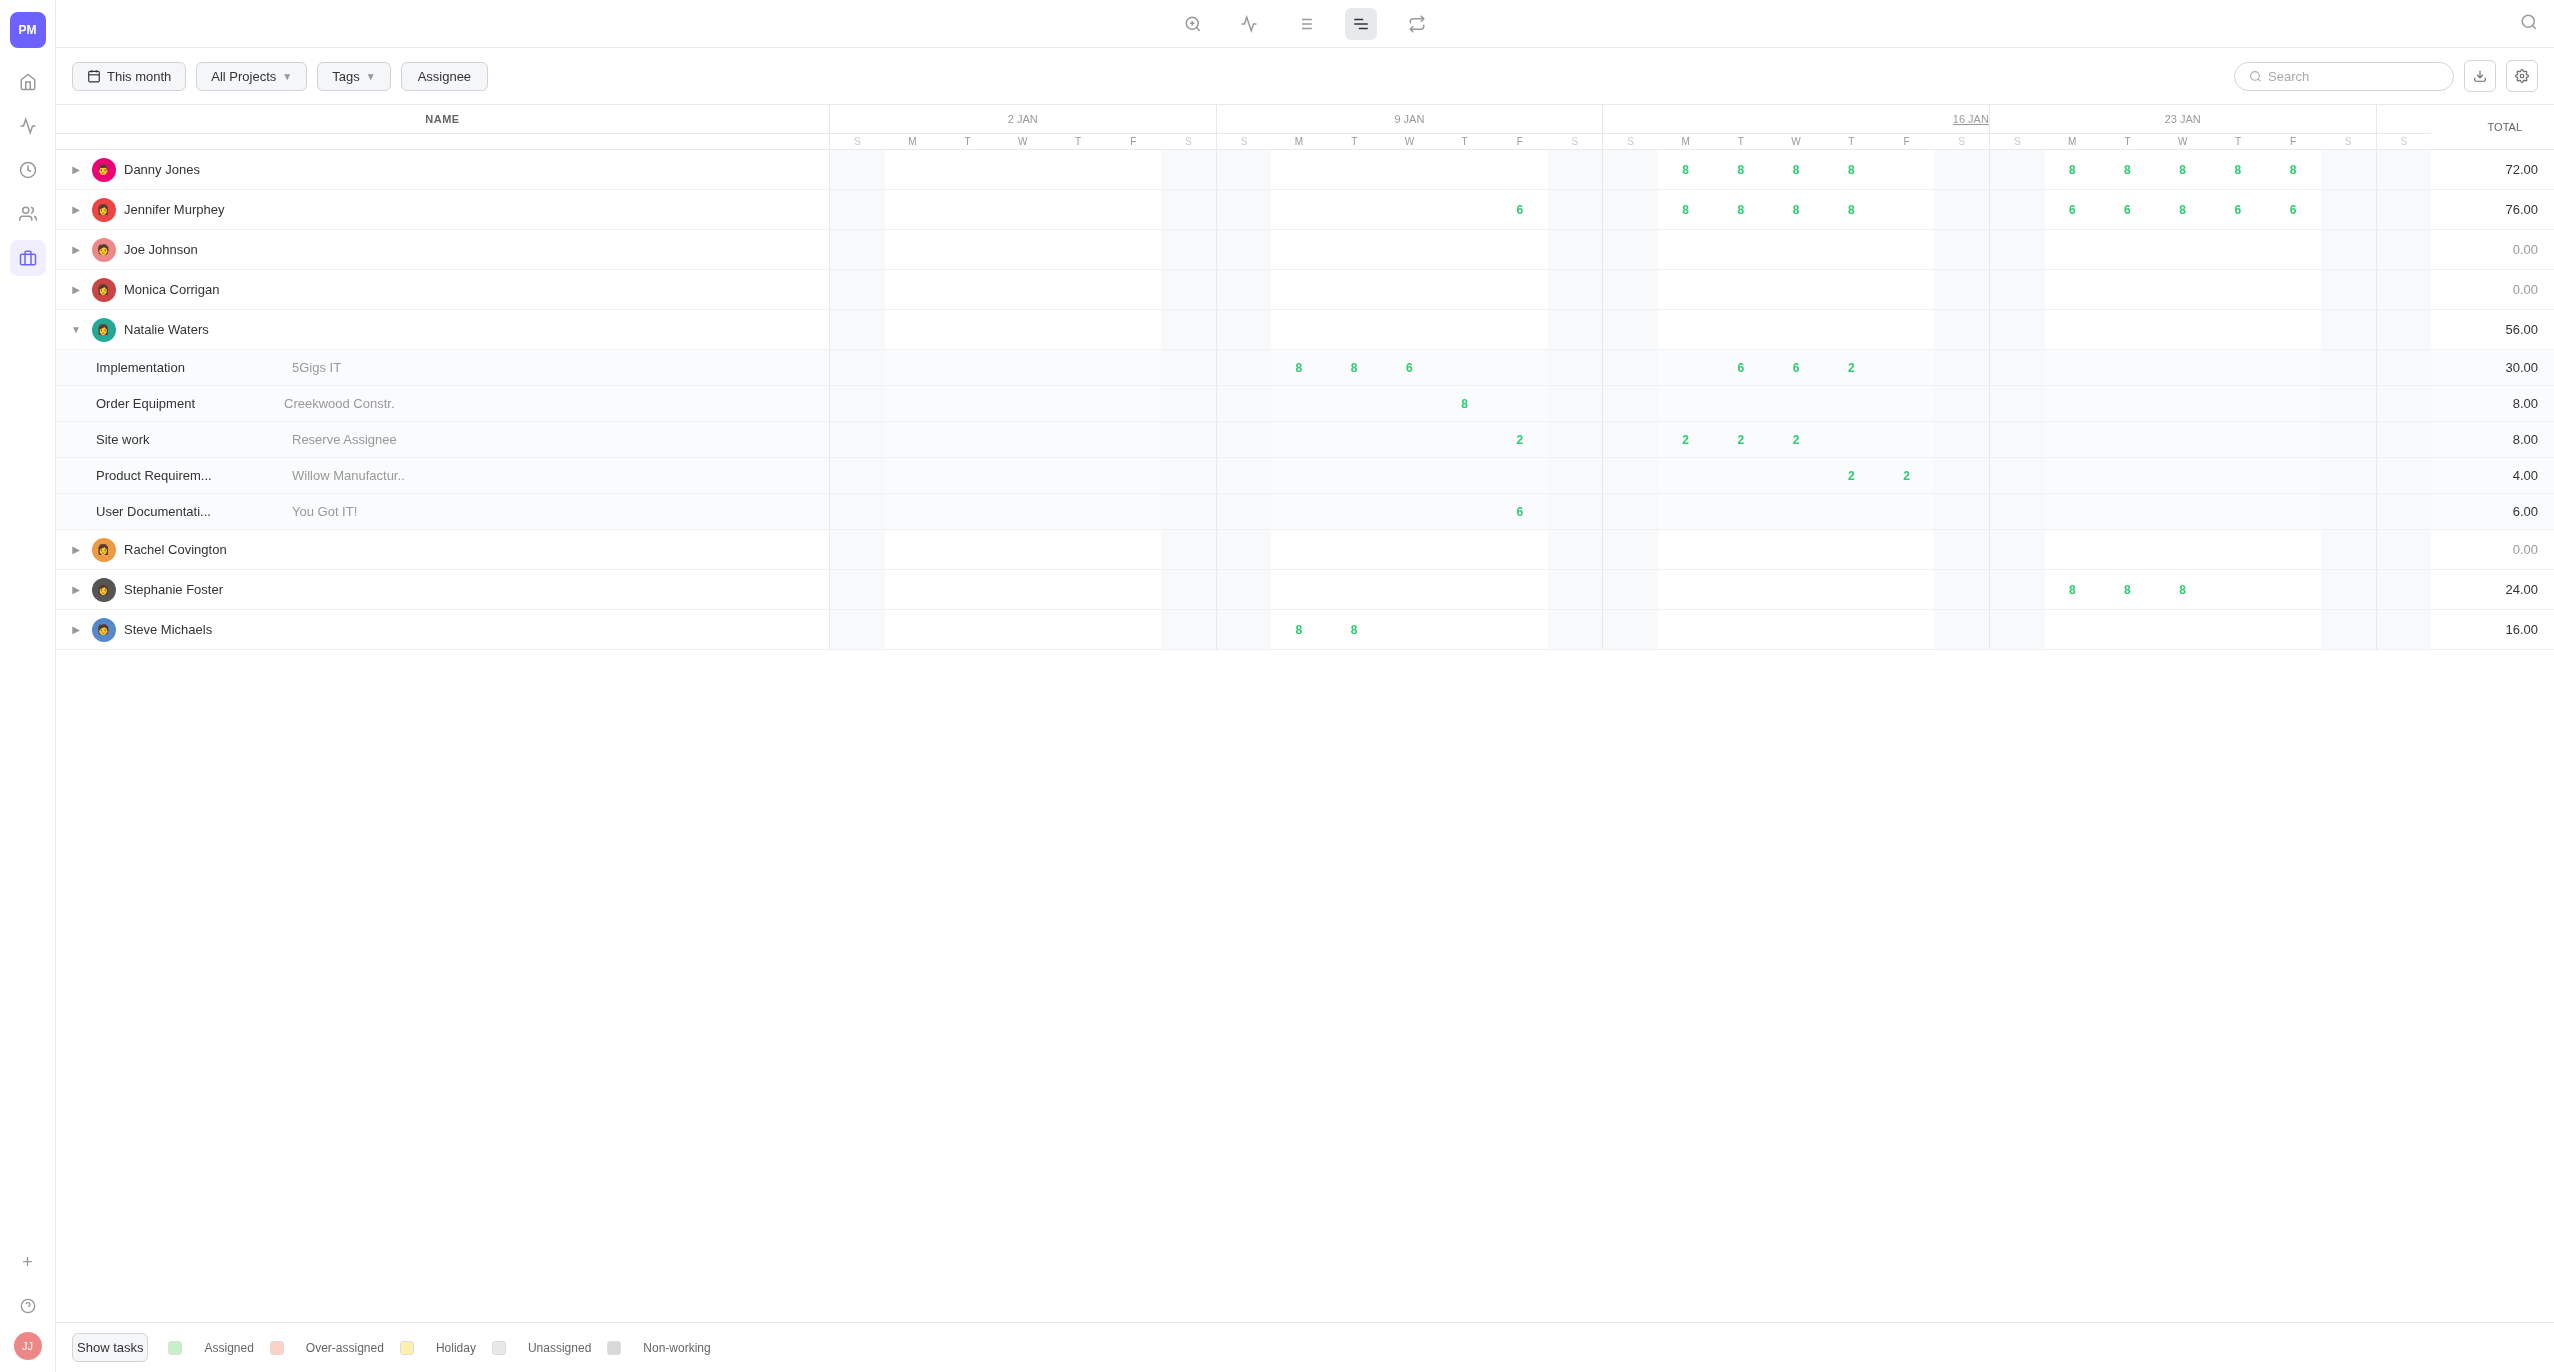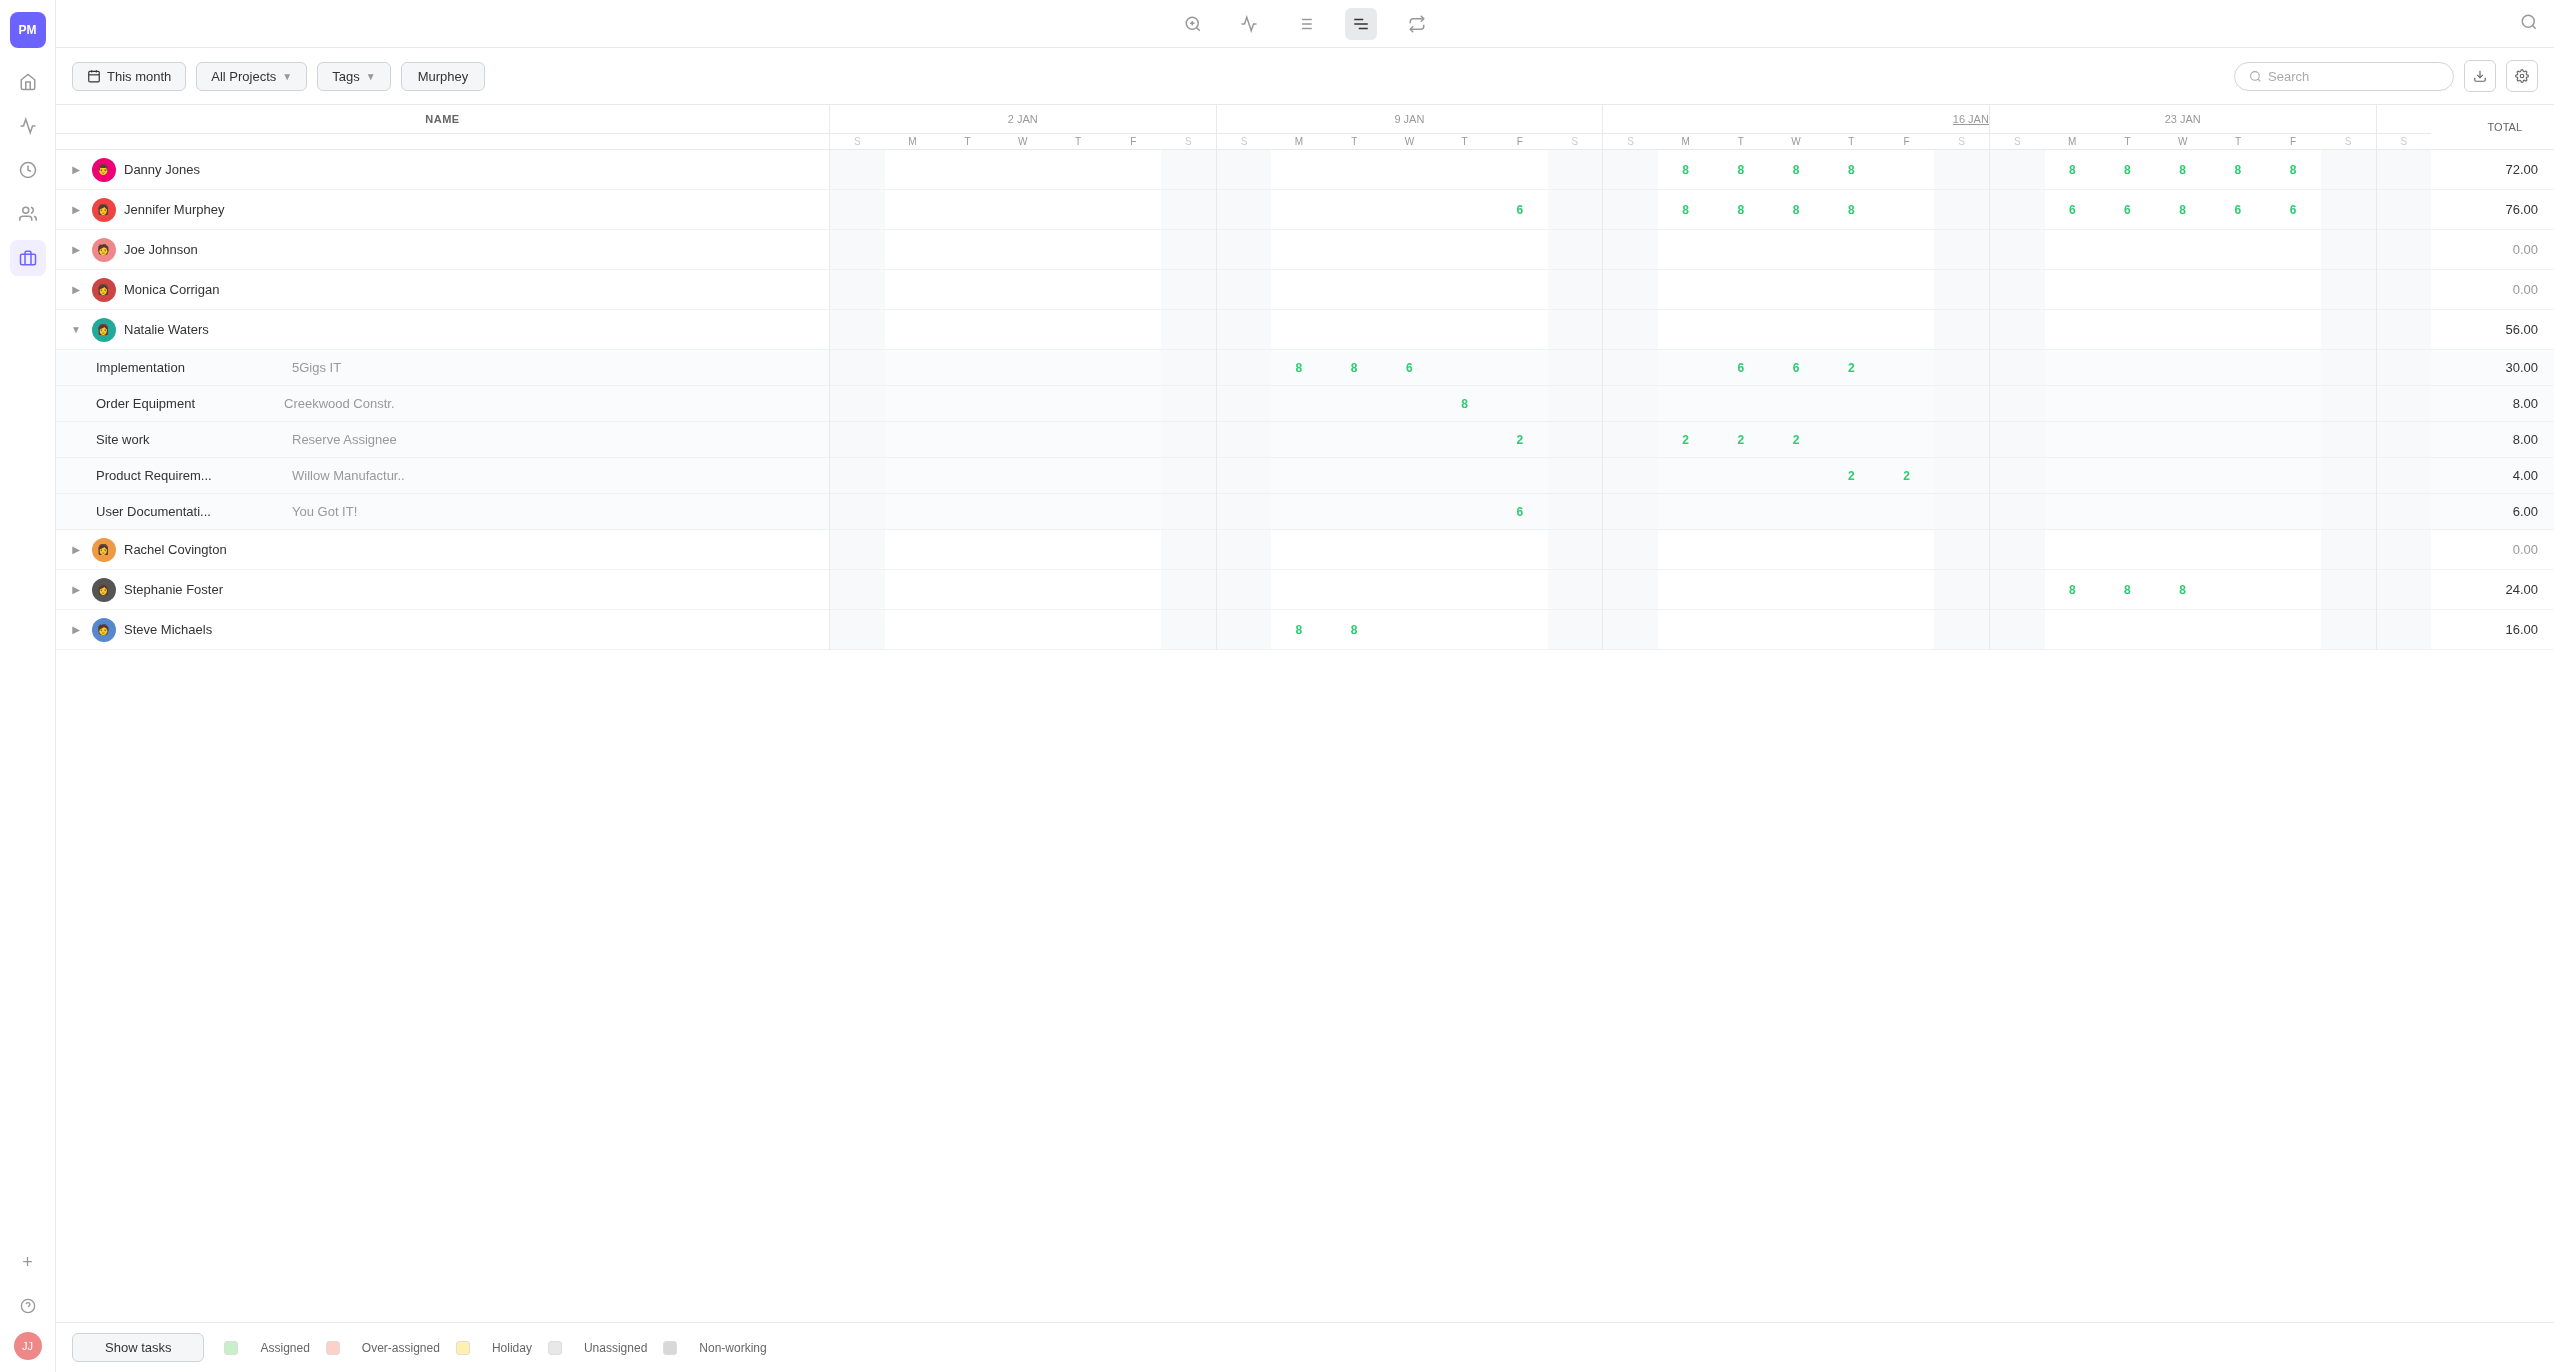--- a/index.html
+++ b/index.html
@@ -157,21 +157,21 @@
     
     .footer {
       padding: 10px 16px;
       background: #fff;
       border-top: 1px solid #e8e9eb;
       display: flex;
       align-items: center;
       gap: 20px;
     }
     .show-tasks-btn {
-      padding: 6px 32px;
+      padding: 6px 4px;
       border: 1px solid #d0d3d9;
       border-radius: 6px;
       background: #f5f6f8;
       cursor: pointer;
       font-size: 13px;
       font-weight: 500;
       color: #333;
     }
     .legend { display: flex; align-items: center; gap: 16px; }
     .legend-item { display: flex; align-items: center; gap: 22px; font-size: 12px; color: #666; }
@@ -289,21 +289,21 @@
       <span>This month</span>
     </button>
     <button class="btn-filter">
       <span>All Projects</span>
       <span class="caret">▼</span>
     </button>
     <button class="btn-filter">
       <span>Tags</span>
       <span class="caret">▼</span>
     </button>
-    <button class="btn-assignee">Murphey</button>
+    <button class="btn-assignee">Assignee</button>
     <div class="search-box">
       <svg width="13" height="13" viewBox="0 0 24 24" fill="none" stroke="#aaa" stroke-width="2">
           <circle cx="11" cy="11" r="8"></circle>
           <line x1="21" y1="21" x2="16.65" y2="16.65"></line>
         </svg>
       <span>Search</span>
     </div>
     <div class="toolbar-icon-btn">
       <svg width="14" height="14" viewBox="0 0 24 24" fill="none" stroke="currentColor" stroke-width="2">
           <path d="M21 15v4a2 2 0 01-2 2H5a2 2 0 01-2-2v-4"></path>

